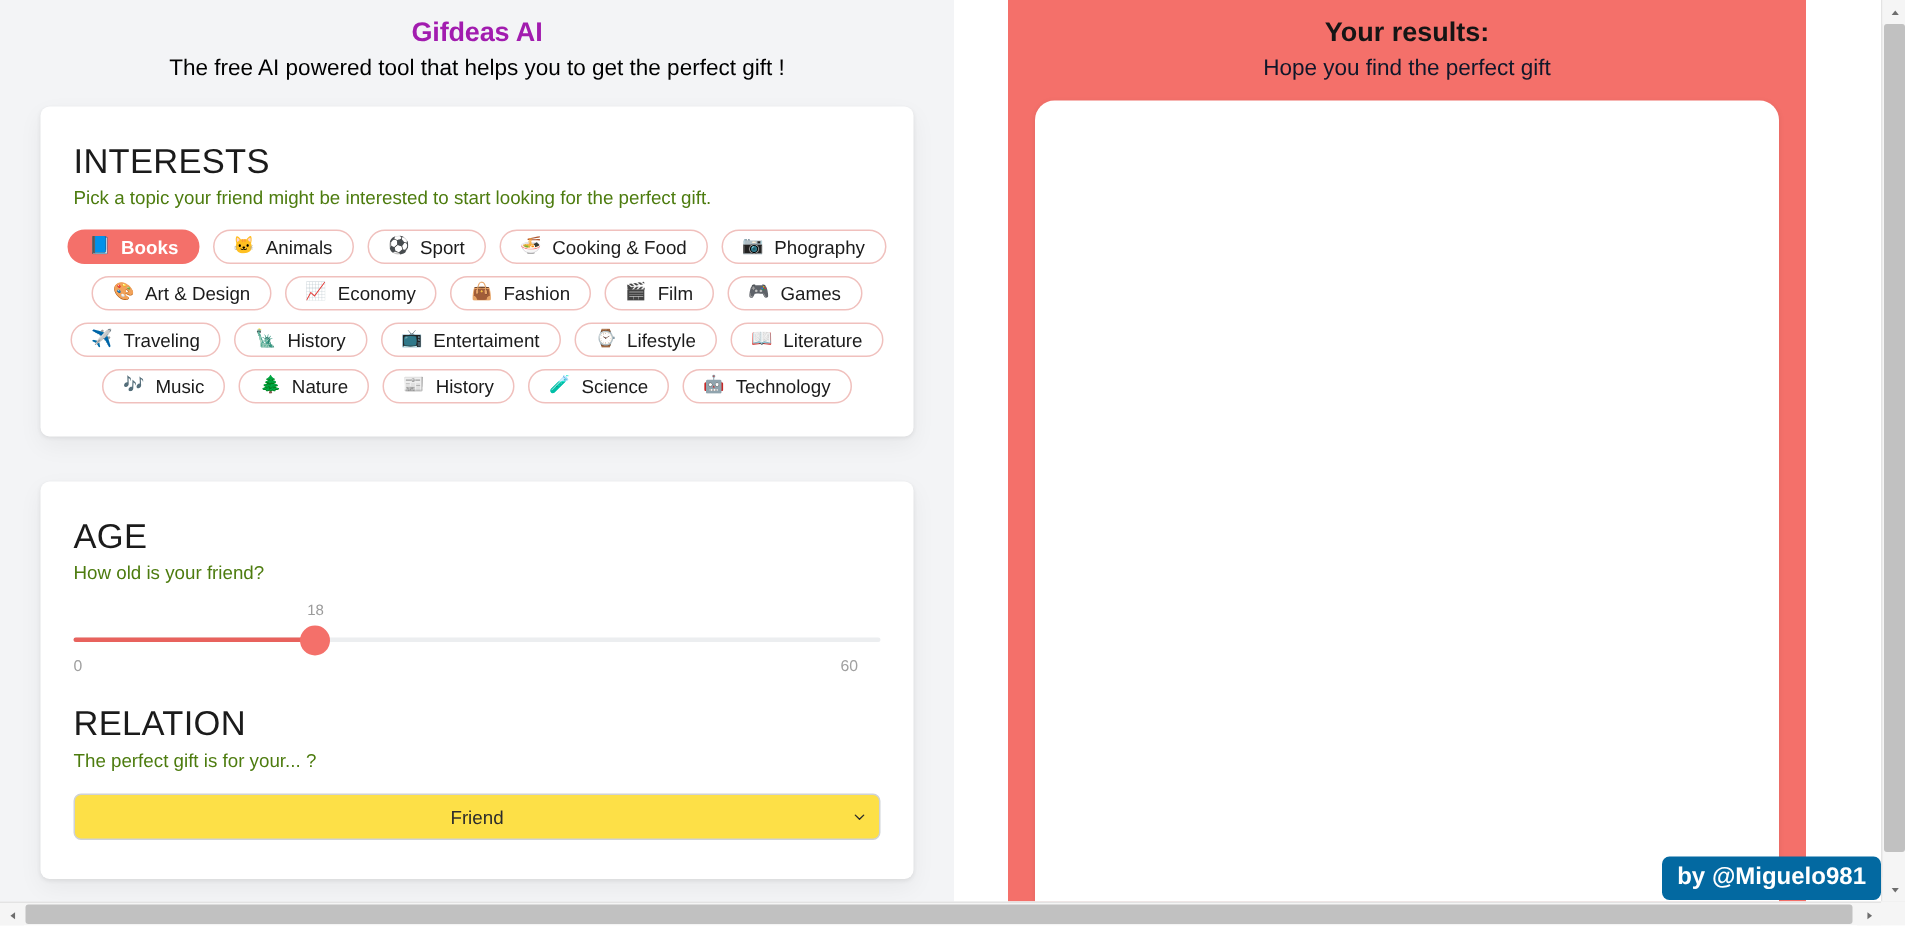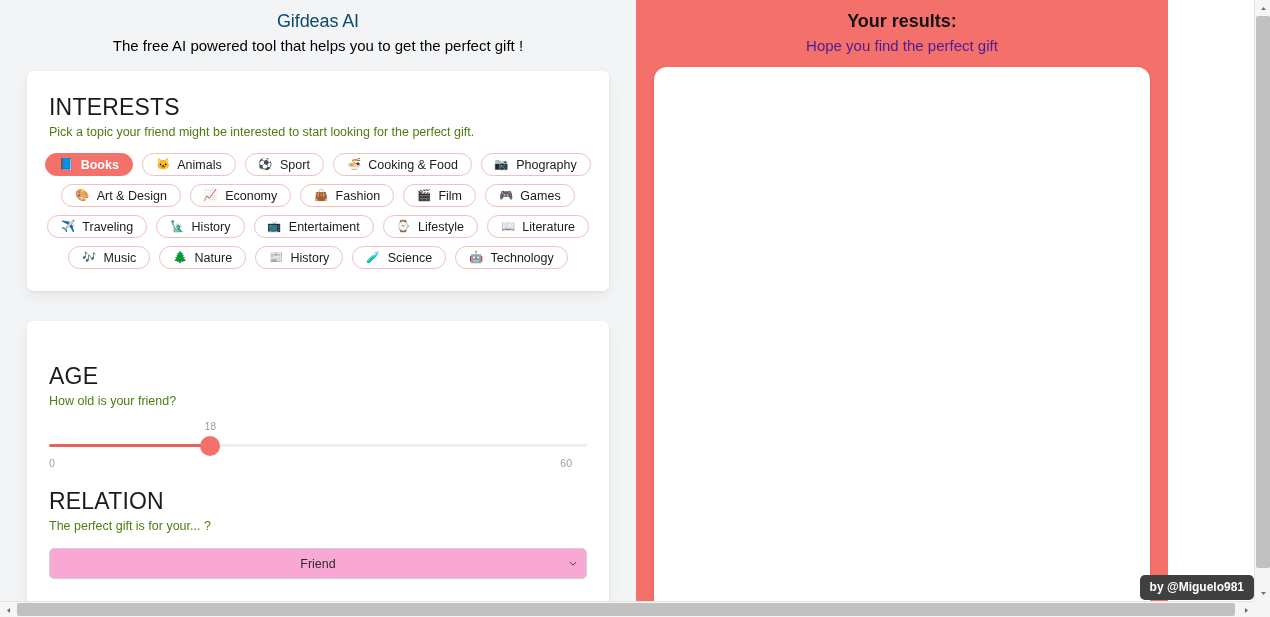--- a/index.html
+++ b/index.html
@@ -29,22 +29,22 @@
     overflow: hidden;
     position: relative;
   }
 
   .app-header {
     text-align: center;
     padding-top: 8px;
   }
   .app-title {
     font-size: 18px;
-    font-weight: normal;
-    color: #0c4a6e;
+    font-weight: bold;
+    color: #a21caf;
     letter-spacing: -0.1px;
     line-height: 26px;
   }
   .app-subtitle {
     font-size: 15px;
     color: #000000;
     line-height: 24px;
     font-weight: 400;
   }
 
@@ -100,21 +100,21 @@
   }
   .tag .t-emoji { font-size: 11.5px; line-height: 1; }
   .tag.selected {
     background: #f4706a;
     border-color: #f4706a;
     color: #ffffff;
     font-weight: 600;
   }
 
   
-  .sub-block { margin-top: 19px; }
+  .sub-block { margin-top: 0; }
   .slider-wrap {
     position: relative;
     margin-top: 26px;
     height: 42px;
   }
   .slider-value {
     position: absolute;
     top: -14px;
     transform: translateX(-50%);
     font-size: 10px;
@@ -157,21 +157,21 @@
   .slider-max { right: 15px; }
 
   
   .relation-block { margin-top: 10px; }
   .select-box {
     position: relative;
     margin-top: 14px;
     height: 31px;
     border: 1px solid #cfd2d6;
     border-radius: 5px;
-    background: #f9a8d4;
+    background: #fde047;
     display: flex;
     align-items: center;
     justify-content: center;
     cursor: pointer;
   }
   .select-value {
     font-size: 12.5px;
     color: #2c2c2c;
   }
   .select-caret {
@@ -184,52 +184,53 @@
   }
 
   
   .right-pane {
     width: 532px;
     height: 601px;
     background: #f4706a;
     position: relative;
     padding: 0 18px;
     overflow: hidden;
+    margin-left: 36px;
   }
   .results-header {
     text-align: center;
     padding-top: 8px;
   }
   .results-title {
     font-size: 18px;
     font-weight: bold;
     color: #151515;
     line-height: 26px;
   }
   .results-sub {
     font-size: 15px;
-    color: #4c1d95;
+    color: #0f172a;
     line-height: 24px;
   }
   .results-card {
     margin-top: 9px;
     height: 552px;
     background: #ffffff;
     border-radius: 13px;
     box-shadow: 0 1px 4px rgba(0,0,0,0.08);
   }
 
   
   .credit-badge {
     position: absolute;
     right: 16px;
     bottom: 17px;
-    background: #404040;
+    background: #0369a1;
     color: #ffffff;
-    font-size: 12px;
+    font-size: 16px;
     font-weight: bold;
     padding: 5px 10px 6px 10px;
     border-radius: 5px;
     z-index: 40;
     white-space: nowrap;
   }
 
   
   .vscroll {
     position: absolute;

